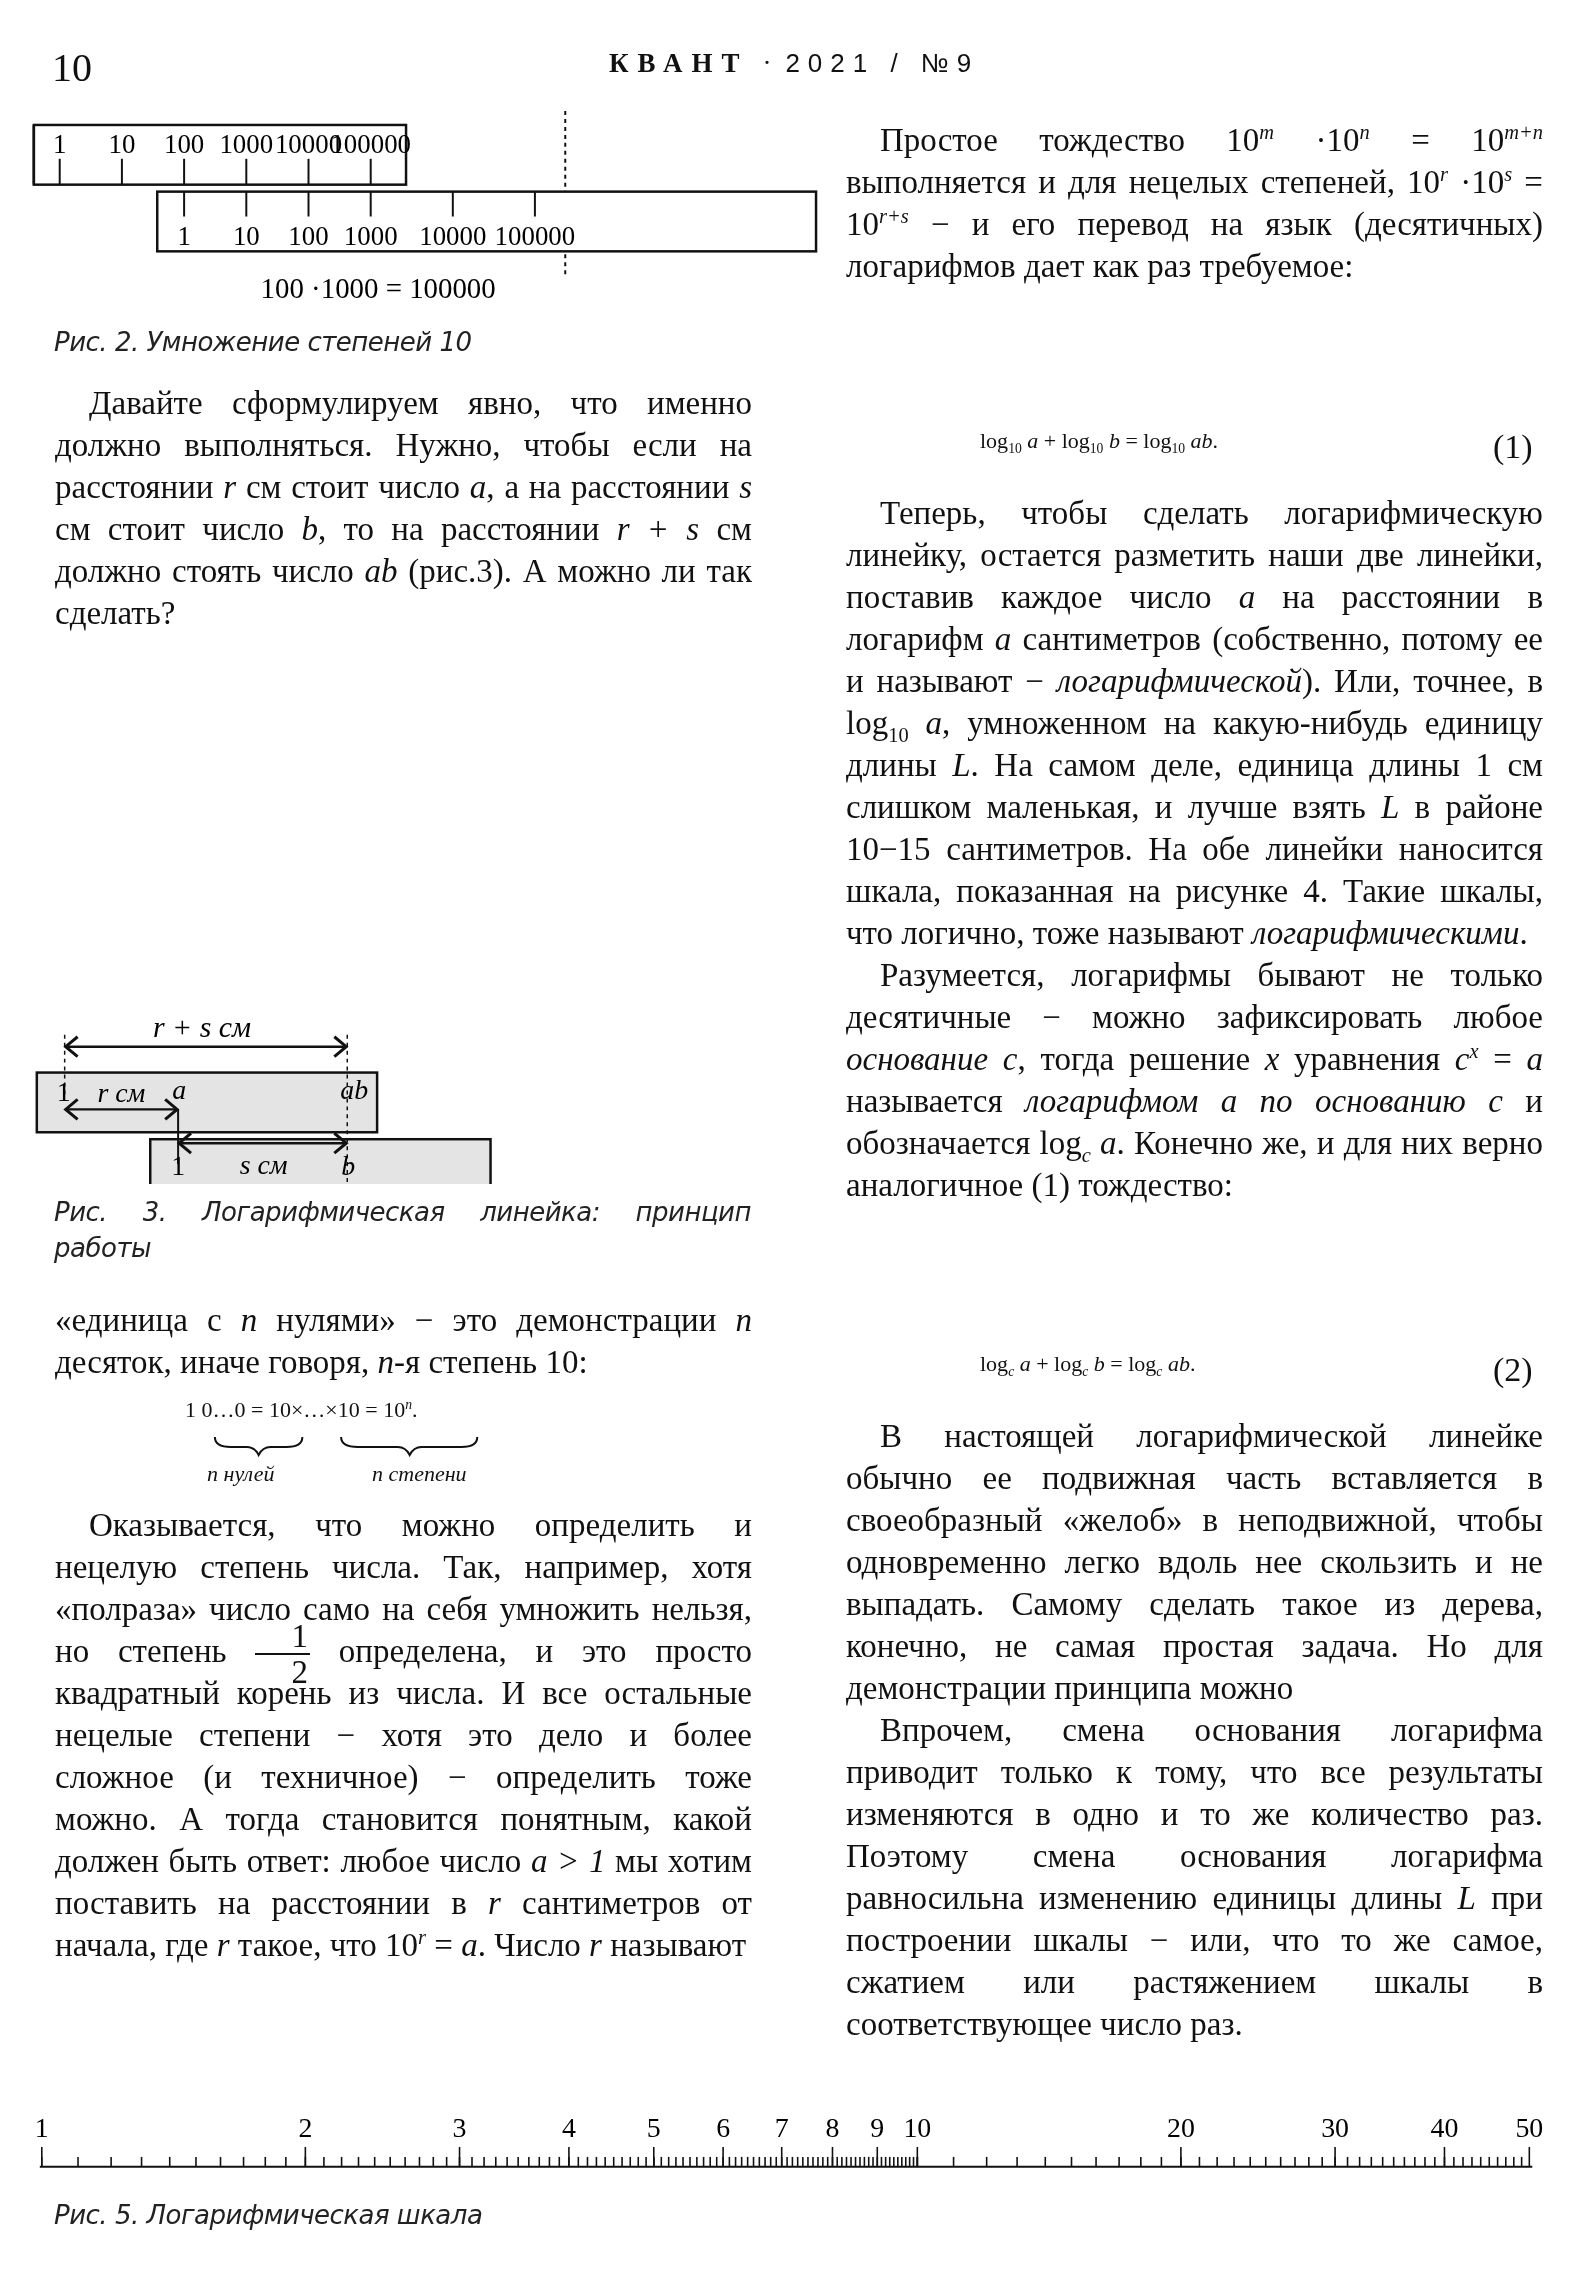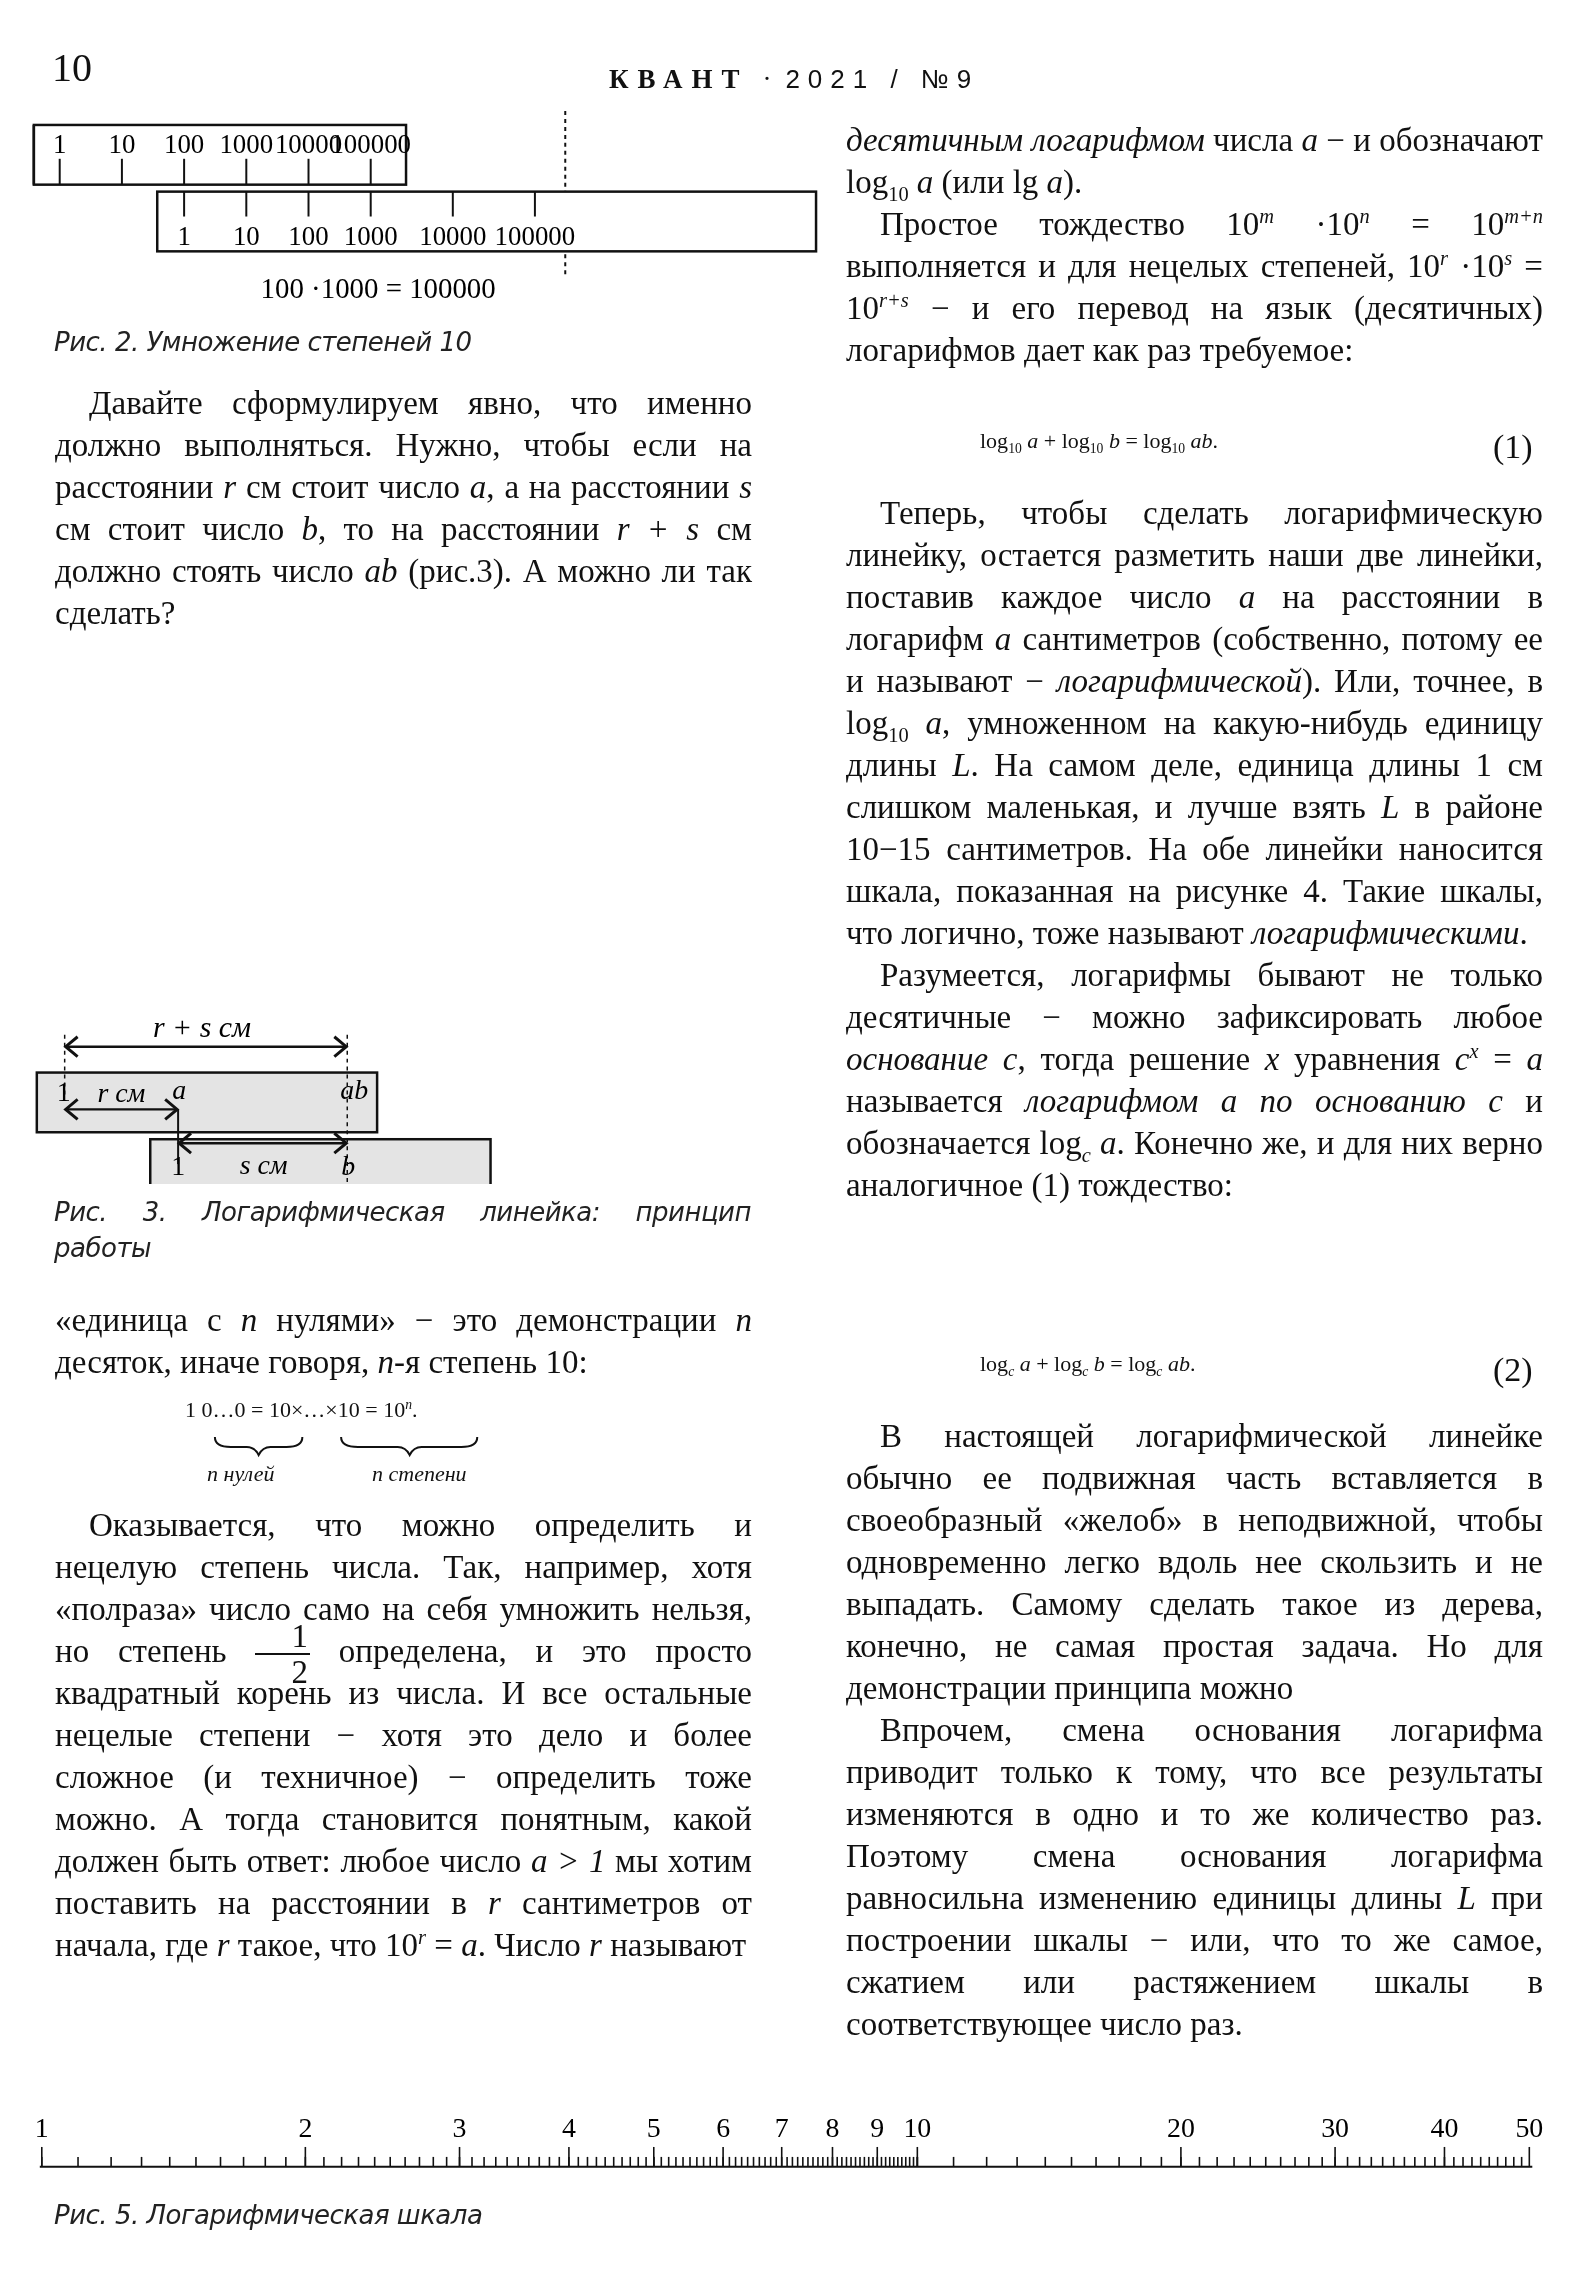--- a/index.html
+++ b/index.html
@@ -1,19 +1,19 @@
 <!DOCTYPE html>
 <html><head>
 <meta charset="utf-8">
 <style>
   html, body { margin: 0; padding: 0; background: #ffffff; }
   body { width: 1592px; height: 2289px; position: relative; overflow: hidden; color: #111; font-family: "Liberation Serif", "DejaVu Serif", serif; }
   .abs { position: absolute; }
   .pagenum { left: 52px; top: 44px; font-size: 40px; font-family: "Liberation Serif", serif; }
-  .header { left: 609px; top: 48px; font-size: 27px; white-space: nowrap; margin-top: 16px; }
+  .header { left: 609px; top: 48px; font-size: 27px; white-space: nowrap; }
   .header .mag { font-weight: bold; letter-spacing: 9px; font-family: "Liberation Serif", serif; }
   .header .sep { margin: 0 14px; }
   .header .issue { font-family: "Liberation Sans", sans-serif; letter-spacing: 8px; font-size: 26px; }
 
   .col { position: absolute; width: 697px; font-size: 33px; line-height: 42px; text-align: justify; }
   .col.left { left: 55px; }
   .col.right { left: 846px; }
   .col p { margin: 0; }
   .col p.ind { text-indent: 34px; }
   .it { font-style: italic; }
@@ -123,21 +123,20 @@
   <path d="M 143 2 Q 143 12 160 12 L 200 12 Q 208 12 212 20 Q 216 12 224 12 L 264 12 Q 280 12 280 2" fill="none" stroke="#111" stroke-width="2"></path>
 </svg>
 <div class="abs it" style="left:207px;top:1461px;font-size:22px">n нулей</div>
 <div class="abs it" style="left:372px;top:1461px;font-size:22px">n степени</div>
 
 <div class="col left" style="top:1504px;line-height:42px">
   <p class="ind"><span>Оказывается, что можно определить и нецелую степень числа. Так, например, хотя «полраза» число само на себя умножить нельзя, но степень </span><span style="display:inline-block;vertical-align:middle;text-align:center;line-height:34px;margin:-30px 0"><span style="display:block;border-bottom:2px solid #111;padding:0 2px">1</span><span style="display:block">2</span></span><span> определена, и это просто квадратный корень из числа. И все остальные нецелые степени − хотя это дело и более сложное (и техничное) − определить тоже можно. А тогда становится понятным, какой должен быть ответ: любое число </span><span class="it">a &gt; 1</span><span> мы хотим поставить на расстоянии в </span><span class="it">r</span><span> сантиметров от начала, где </span><span class="it">r</span><span> такое, что 10</span><sup class="it">r</sup><span> = </span><span class="it">a</span><span>. Число </span><span class="it">r</span><span> называют</span></p>
 </div>
 
 <div class="col right" style="top:119px">
-  <p><span class="it">десятичным логарифмом</span><span> числа </span><span class="it">a</span><span> − и обозначают log</span><sub>10</sub> <span class="it">a</span><span> (или lg </span><span class="it">a</span><span>).</span></p>
   <p class="ind"><span>Простое тождество 10</span><sup class="it">m</sup><span> ·10</span><sup class="it">n</sup><span> = 10</span><sup class="it">m+n</sup><span> выполняется и для нецелых степеней, 10</span><sup class="it">r</sup><span> ·10</span><sup class="it">s</sup><span> = 10</span><sup class="it">r+s</sup><span> − и его перевод на язык (десятичных) логарифмов дает как раз требуемое:</span></p>
 </div>
 <div class="formula" style="left:980px;top:428px">log<sub>10</sub> <span class="it">a</span> + log<sub>10</sub> <span class="it">b</span> = log<sub>10</sub> <span class="it">ab</span>.</div>
 <div class="eqnum" style="left:1493px;top:428px">(1)</div>
 
 <div class="col right" style="top:492px">
   <p class="ind"><span>Теперь, чтобы сделать логарифмическую линейку, остается разметить наши две линейки, поставив каждое число </span><span class="it">a</span><span> на расстоянии в логарифм </span><span class="it">a</span><span> сантиметров (собственно, потому ее и называют − </span><span class="it">логарифмической</span><span>). Или, точнее, в log</span><sub>10</sub> <span class="it">a</span><span>, умноженном на какую-нибудь единицу длины </span><span class="it">L</span><span>. На самом деле, единица длины 1 см слишком маленькая, и лучше взять </span><span class="it">L</span><span> в районе 10−15 сантиметров. На обе линейки наносится шкала, показанная на рисунке 4. Такие шкалы, что логично, тоже называют </span><span class="it">логарифмическими</span><span>.</span></p>
   <p class="ind"><span>Разумеется, логарифмы бывают не только десятичные − можно зафиксировать любое </span><span class="it">основание c</span><span>, тогда решение </span><span class="it">x</span><span> уравнения </span><span class="it">c</span><sup class="it">x</sup><span> = </span><span class="it">a</span><span> называется </span><span class="it">логарифмом a по основанию c</span><span> и обозначается log</span><sub class="it">c</sub> <span class="it">a</span><span>. Конечно же, и для них верно аналогичное (1) тождество:</span></p>
 </div>
 <div class="formula" style="left:980px;top:1351px">log<sub class="it">c</sub> <span class="it">a</span> + log<sub class="it">c</sub> <span class="it">b</span> = log<sub class="it">c</sub> <span class="it">ab</span>.</div>

